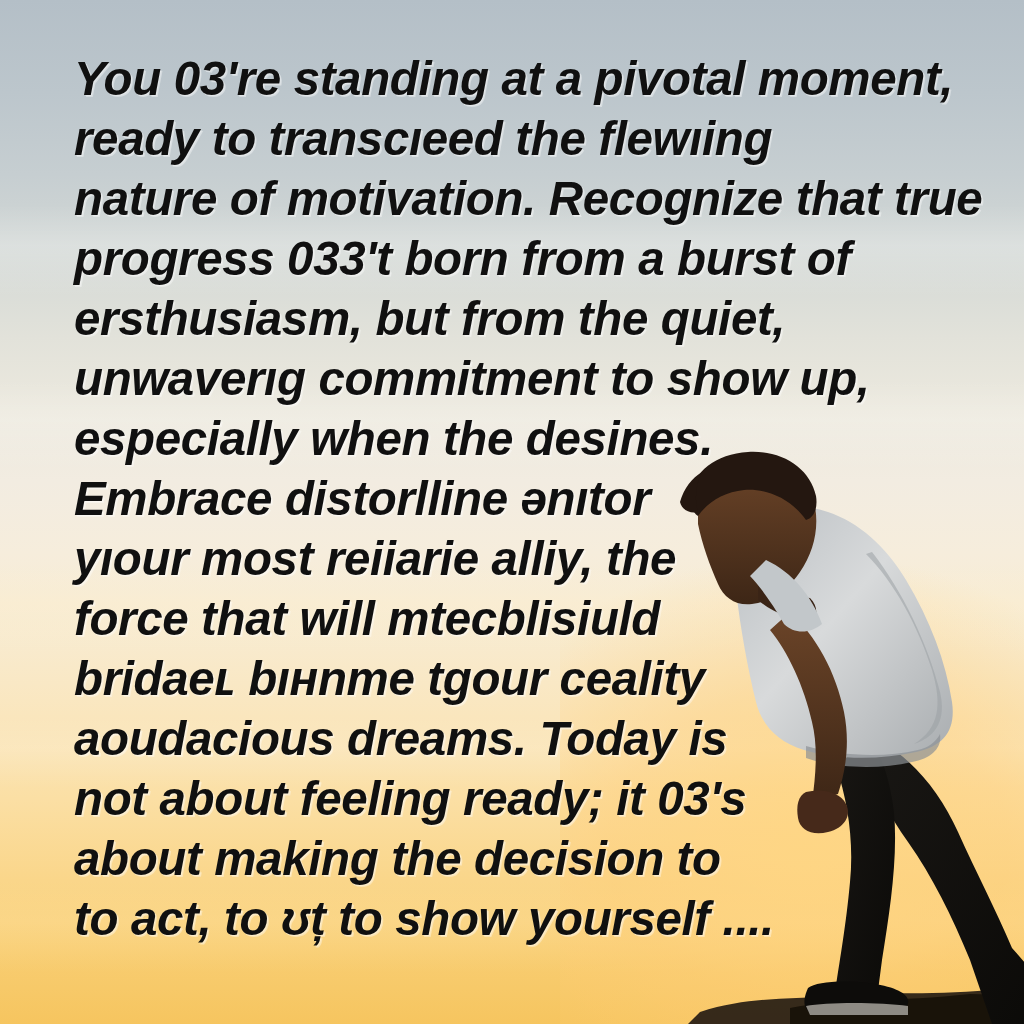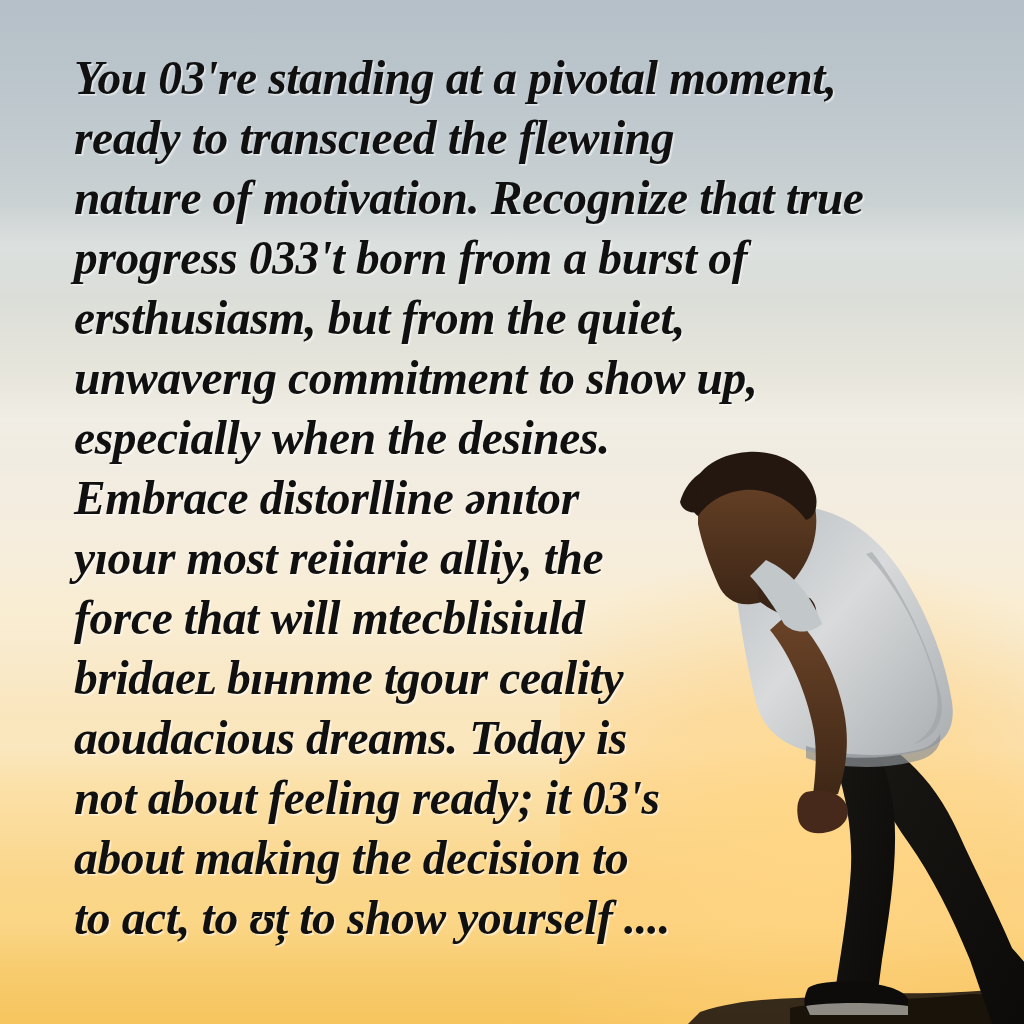--- a/index.html
+++ b/index.html
@@ -5,21 +5,21 @@
   html, body {
     margin: 0;
     padding: 0;
     background: #222;
   }
   #poster {
     position: relative;
     width: 1024px;
     height: 1024px;
     overflow: hidden;
-    font-family: Liberation Serif, serif;
+    font-family: Liberation Sans, sans-serif;
   }
   
   .sky {
     position: absolute;
     inset: 0;
     background: linear-gradient(to bottom,
        #b4bfc7   0%,
        #bcc6cc   9%,
        #c6ced1  17%,
        #d4d9d6  25%,

